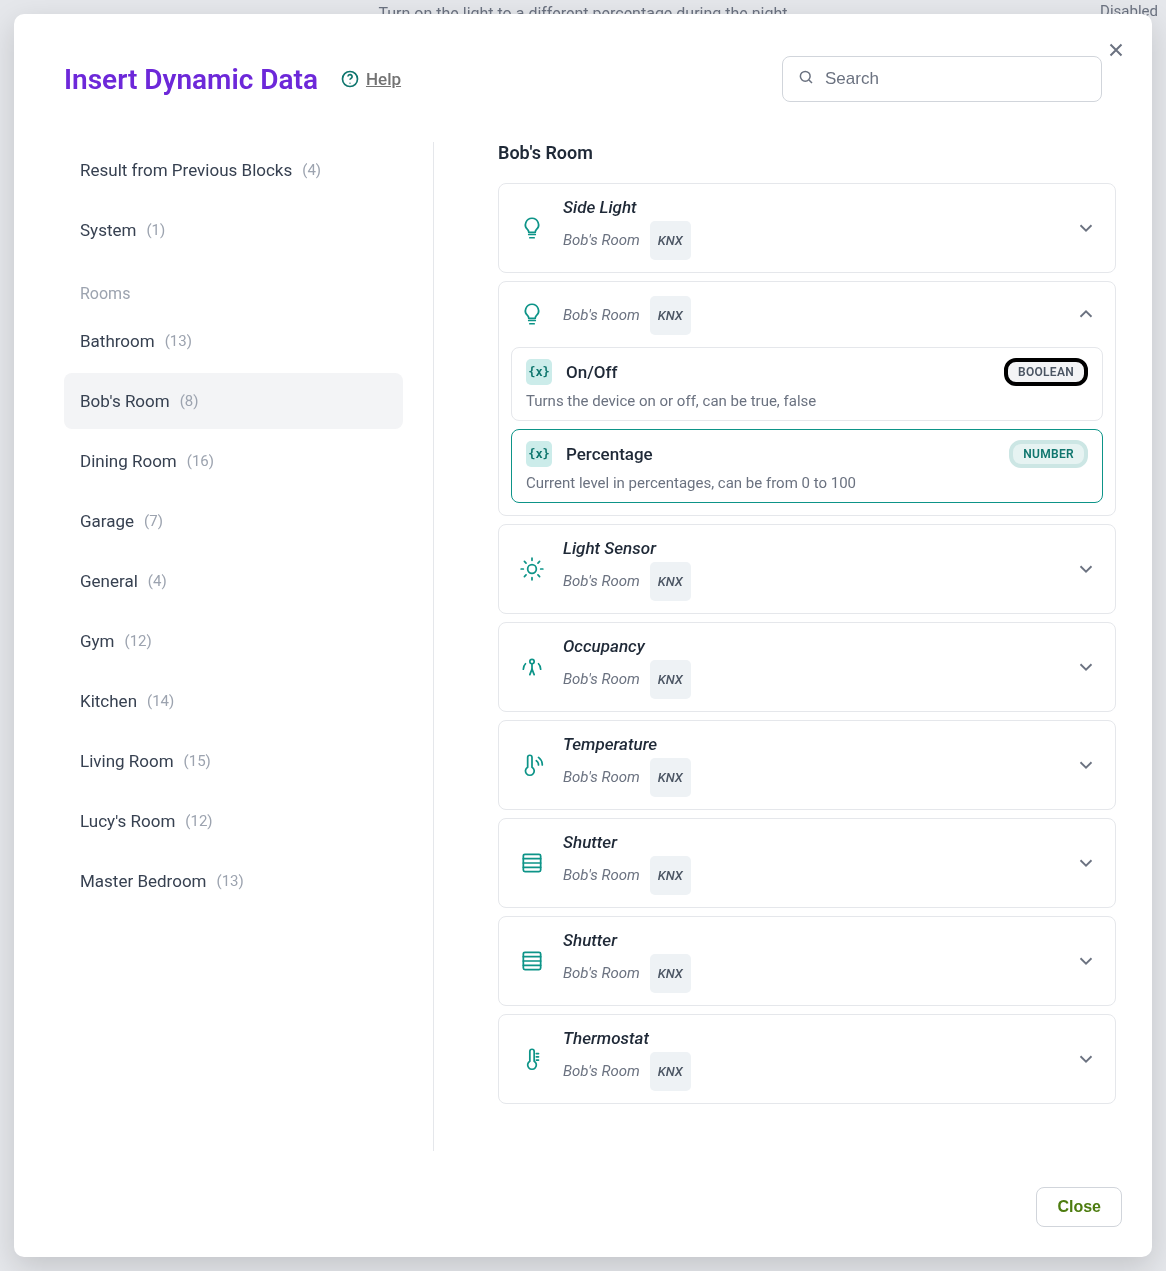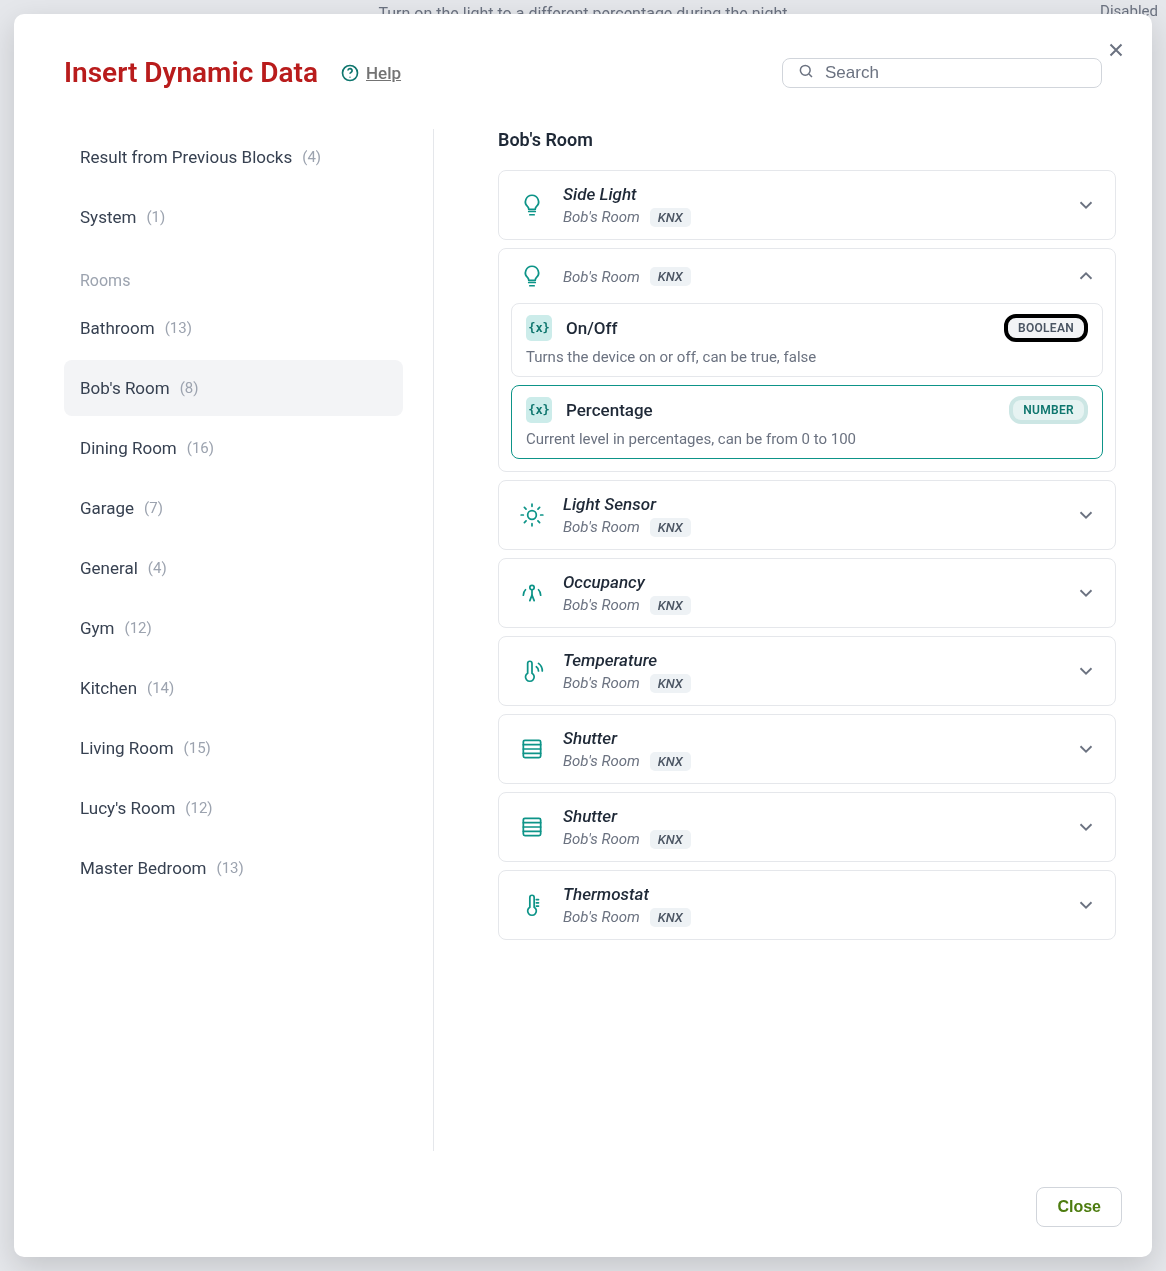--- a/index.html
+++ b/index.html
@@ -50,42 +50,42 @@
   .modal-header {
     padding: 42px 50px 0 50px;
     display: flex;
     align-items: center;
     gap: 22px;
     flex: 0 0 auto;
   }
   .title {
     font-size: 28px;
     font-weight: 650;
-    color: #b91c1c;
+    color: #6d28d9;
   }
   .help-link {
     display: inline-flex;
     align-items: center;
     gap: 6px;
     color: #737373;
     font-size: 17px;
     font-weight: 500;
     cursor: pointer;
     text-decoration: underline;
   }
   .help-icon {
     width: 20px; height: 20px;
     color: #0f766e;
     text-decoration: none;
   }
   .spacer { flex: 1; }
 
   .search-wrap {
     width: 320px;
-    height: 30px;
+    height: 46px;
     border: 1px solid #d1d5db;
     border-radius: 8px;
     display: flex;
     align-items: center;
     padding: 0 14px;
     gap: 10px;
     background: #fff;
   }
   .search-icon { color: #6b7280; }
   .search-input {
@@ -193,21 +193,21 @@
     align-items: center;
     gap: 10px;
     margin-top: 2px;
   }
   .card-room { color: #6b7280; font-size: 15px; }
   .badge {
     font-size: 13px;
     color: #4b5563;
     background: #eef2f5;
     border-radius: 5px;
-    padding: 2px 8px;
+    padding: 12px 8px;
     font-weight: 500;
   }
   .chev { color: #6b7280; width: 22px; height: 22px; }
 
   .card-body {
     padding: 0 12px 12px 12px;
     display: flex;
     flex-direction: column;
     gap: 8px;
   }

